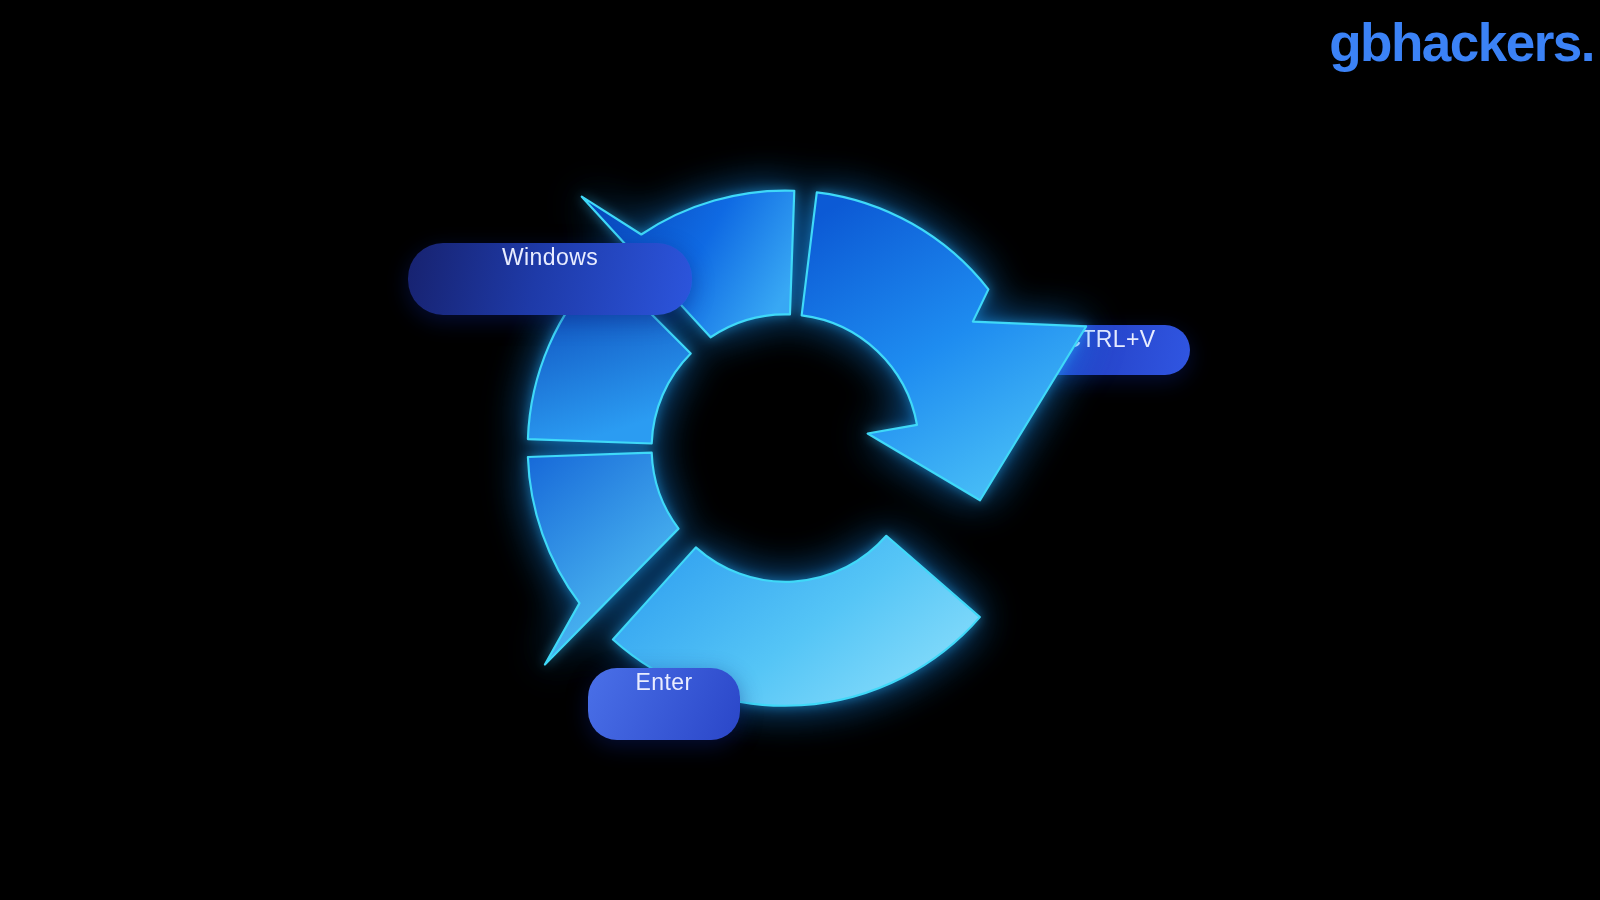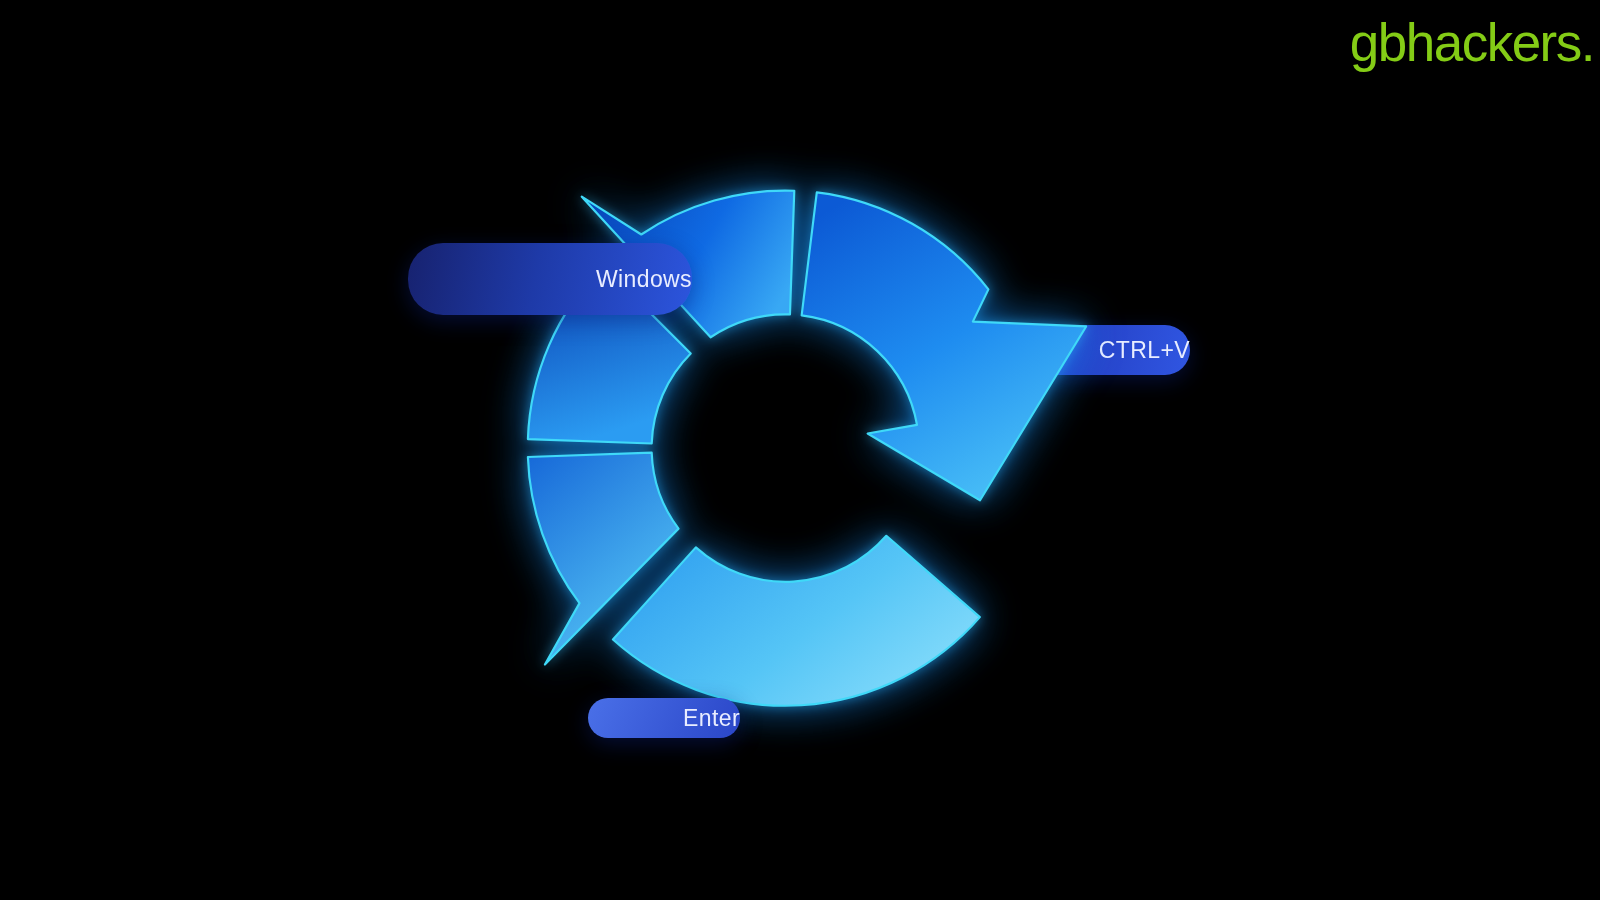--- a/index.html
+++ b/index.html
@@ -10,23 +10,23 @@
     font-family: "Liberation Sans", sans-serif;
     position: relative;
   }
   .stage { position: absolute; inset: 0; background: #000000; }
 
   
   .logo {
     position: absolute;
     top: 14px; right: 6px;
     font-size: 53px;
-    font-weight: 400;
+    font-weight: 700;
     letter-spacing: -1.5px;
-    color: #84cc16;
+    color: #3b82f6;
     line-height: 1.1;
   }
 
   
   .icon-wrap {
     position: absolute;
     left: 490px; top: 158px;
     width: 630px; height: 590px;
     z-index: 2;
     pointer-events: none;
@@ -39,22 +39,22 @@
   .icon-wrap path {
     stroke: #3fd9f8;
     stroke-width: 2.2;
     stroke-linejoin: round;
   }
 
   
   .pill {
     position: absolute;
     display: flex;
-    flex-direction: column;
-    align-items: flex-end;
+    flex-direction: row;
+    align-items: flex-start;
     justify-content: center;
     color: #e9edff;
     text-align: center;
     box-shadow: 0 6px 22px rgba(10,30,120,0.45);
   }
   .pill .line { line-height: 28px; font-size: 23px; letter-spacing: 0.4px; }
   .pill-winr {
     left: 408px; top: 243px;
     width: 284px; height: 72px;
     border-radius: 35px;
@@ -62,22 +62,22 @@
     z-index: 3;
   }
   .pill-ctrlv {
     left: 1030px; top: 325px;
     width: 160px; height: 50px;
     border-radius: 26px;
     background: linear-gradient(100deg, #2038b8 0%, #3056e2 100%);
     z-index: 1;
   }
   .pill-enter {
-    left: 588px; top: 698px;
-    width: 152px; height: 40px;
+    left: 588px; top: 668px;
+    width: 152px; height: 72px;
     border-radius: 29px;
     background: linear-gradient(115deg, #4a70e8 0%, #2a46c8 100%);
     z-index: 3;
   }
 </style>
 </head>
 <body>
 
 <div class="stage">
 

